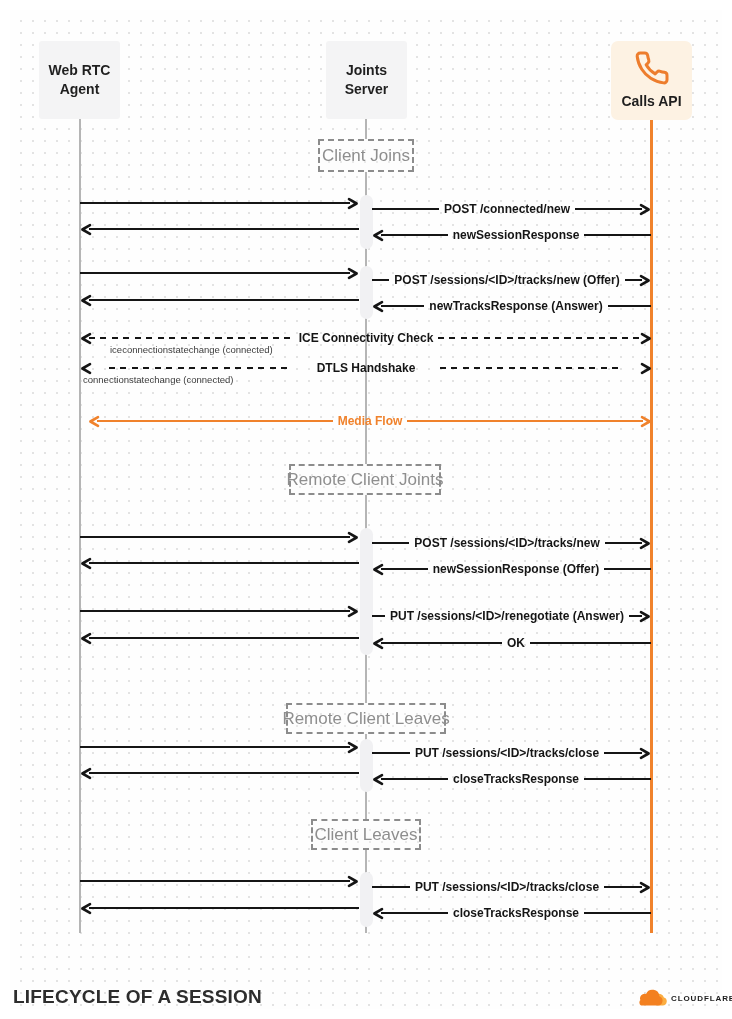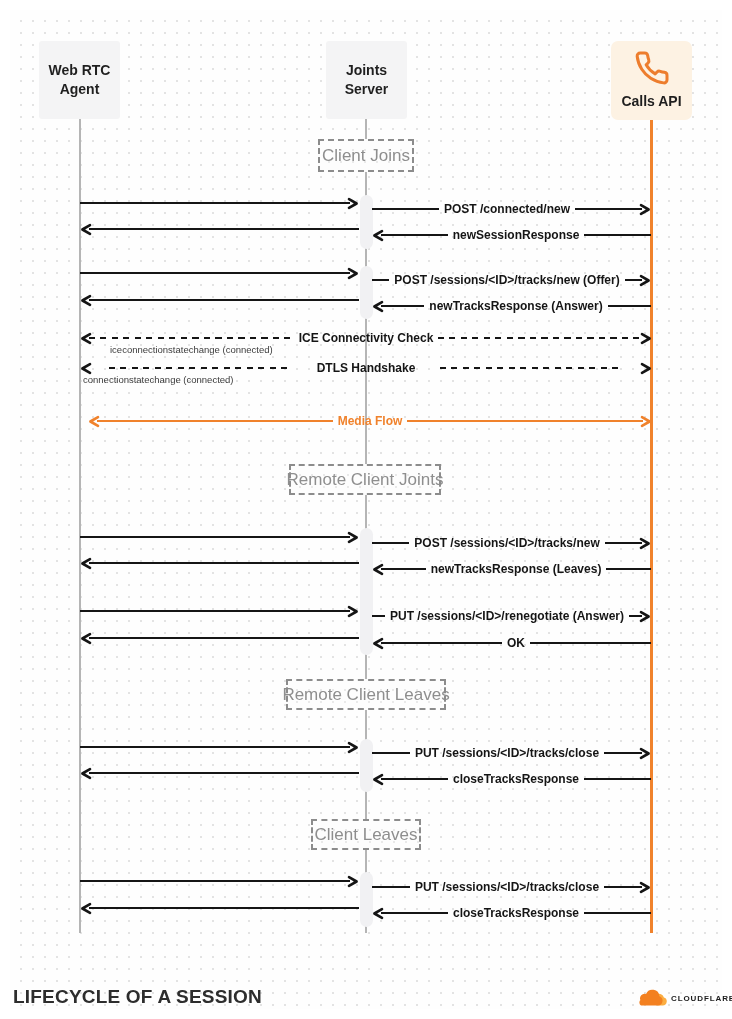--- a/index.html
+++ b/index.html
@@ -75,21 +75,21 @@
   </svg>
   <div class="aname">Calls API</div>
 </div>
 
 <div class="phase" style="left:318px; top:139px; width:96px; height:33px;">
   <span class="pname">Client Joins</span>
 </div>
 <div class="phase" style="left:289px; top:464px; width:152px; height:31px;">
   <span class="pname">Remote Client Joints</span>
 </div>
-<div class="phase" style="left:286px; top:679px; width:160px; height:31px;justify-content:center;">
+<div class="phase" style="left:286px; top:703px; width:160px; height:31px;justify-content:center;">
   <span class="pname">Remote Client Leaves</span>
 </div>
 <div class="phase" style="left:311px; top:819px; width:110px; height:31px;">
   <span class="pname">Client Leaves</span>
 </div>
 
 <div class="msg" style="left:80px; top:196px; width:279px;">
   <div class="seg"></div>
   <svg class="head-r" width="13" height="13" viewBox="0 0 13 13">
       <path d="M3 2.2 L10.6 6.5 L3 10.8" fill="none" stroke="currentColor" stroke-width="2.6" stroke-linecap="round" stroke-linejoin="round"></path>
@@ -203,21 +203,21 @@
   <svg class="head-l" width="13" height="13" viewBox="0 0 13 13">
       <path d="M10 2.2 L2.4 6.5 L10 10.8" fill="none" stroke="currentColor" stroke-width="2.6" stroke-linecap="round" stroke-linejoin="round"></path>
     </svg>
   <div class="seg"></div>
 </div>
 <div class="msg" style="left:372px; top:562px; width:279px;">
   <svg class="head-l" width="13" height="13" viewBox="0 0 13 13">
       <path d="M10 2.2 L2.4 6.5 L10 10.8" fill="none" stroke="currentColor" stroke-width="2.6" stroke-linecap="round" stroke-linejoin="round"></path>
     </svg>
   <div class="seg"></div>
-  <span class="lbl">newTracksResponse (Leaves)</span>
+  <span class="lbl">newSessionResponse (Offer)</span>
   <div class="seg"></div>
 </div>
 
 <div class="msg" style="left:80px; top:604px; width:279px;">
   <div class="seg"></div>
   <svg class="head-r" width="13" height="13" viewBox="0 0 13 13">
       <path d="M3 2.2 L10.6 6.5 L3 10.8" fill="none" stroke="currentColor" stroke-width="2.6" stroke-linecap="round" stroke-linejoin="round"></path>
     </svg>
 </div>
 <div class="msg" style="left:372px; top:609px; width:279px;">

